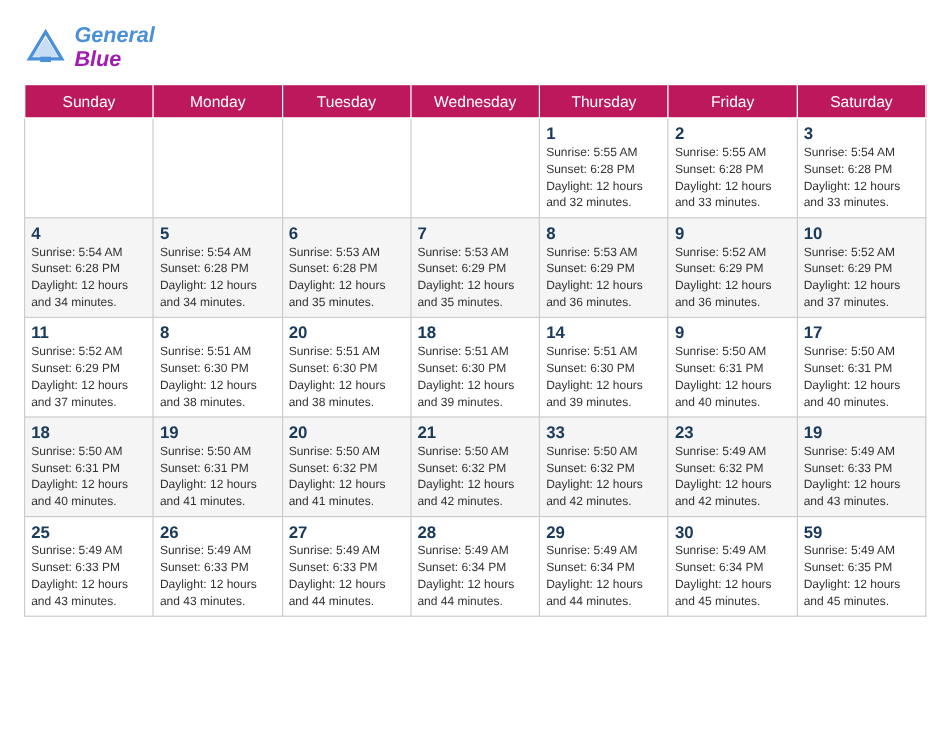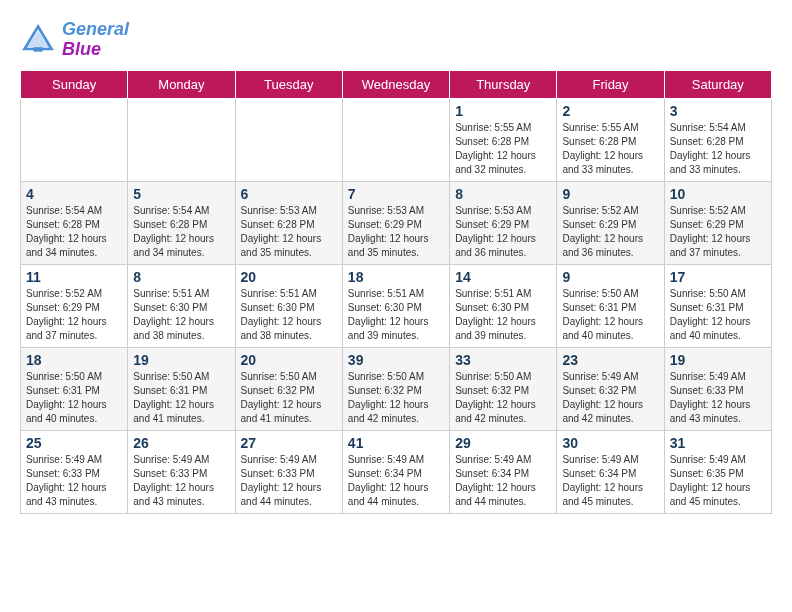--- a/index.html
+++ b/index.html
@@ -264,21 +264,21 @@
 and 41 minutes.</div>
         </td>
         <td>
           <span class="date-num">20</span>
           <div class="cell-text" style="white-space: pre-line;">Sunrise: 5:50 AM
 Sunset: 6:32 PM
 Daylight: 12 hours
 and 41 minutes.</div>
         </td>
         <td>
-          <span class="date-num">39</span>
+          <span class="date-num">21</span>
           <div class="cell-text" style="white-space: pre-line;">Sunrise: 5:50 AM
 Sunset: 6:32 PM
 Daylight: 12 hours
 and 42 minutes.</div>
         </td>
         <td>
           <span class="date-num">33</span>
           <div class="cell-text" style="white-space: pre-line;">Sunrise: 5:50 AM
 Sunset: 6:32 PM
 Daylight: 12 hours
@@ -315,42 +315,42 @@
 and 43 minutes.</div>
         </td>
         <td>
           <span class="date-num">27</span>
           <div class="cell-text" style="white-space: pre-line;">Sunrise: 5:49 AM
 Sunset: 6:33 PM
 Daylight: 12 hours
 and 44 minutes.</div>
         </td>
         <td>
-          <span class="date-num">41</span>
+          <span class="date-num">28</span>
           <div class="cell-text" style="white-space: pre-line;">Sunrise: 5:49 AM
 Sunset: 6:34 PM
 Daylight: 12 hours
 and 44 minutes.</div>
         </td>
         <td>
           <span class="date-num">29</span>
           <div class="cell-text" style="white-space: pre-line;">Sunrise: 5:49 AM
 Sunset: 6:34 PM
 Daylight: 12 hours
 and 44 minutes.</div>
         </td>
         <td>
           <span class="date-num">30</span>
           <div class="cell-text" style="white-space: pre-line;">Sunrise: 5:49 AM
 Sunset: 6:34 PM
 Daylight: 12 hours
 and 45 minutes.</div>
         </td>
         <td>
-          <span class="date-num">31</span>
+          <span class="date-num">59</span>
           <div class="cell-text" style="white-space: pre-line;">Sunrise: 5:49 AM
 Sunset: 6:35 PM
 Daylight: 12 hours
 and 45 minutes.</div>
         </td>
       </tr>
     </tbody>
 </table>
 
 </body></html>

